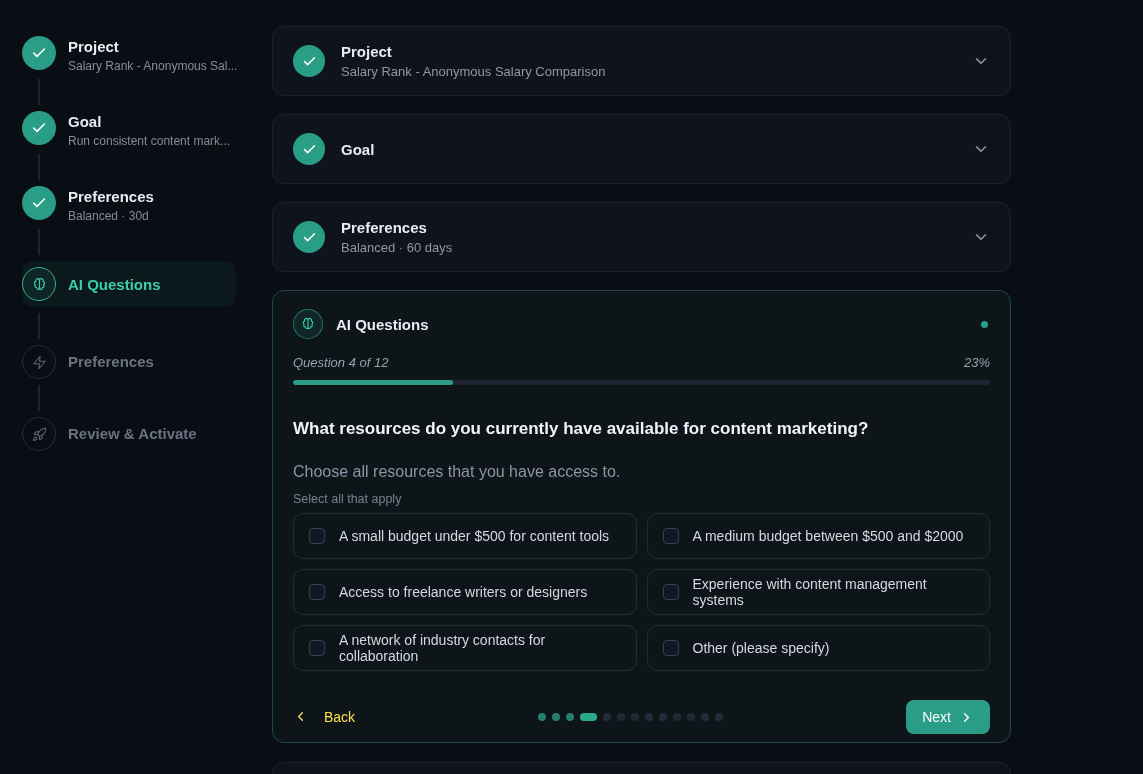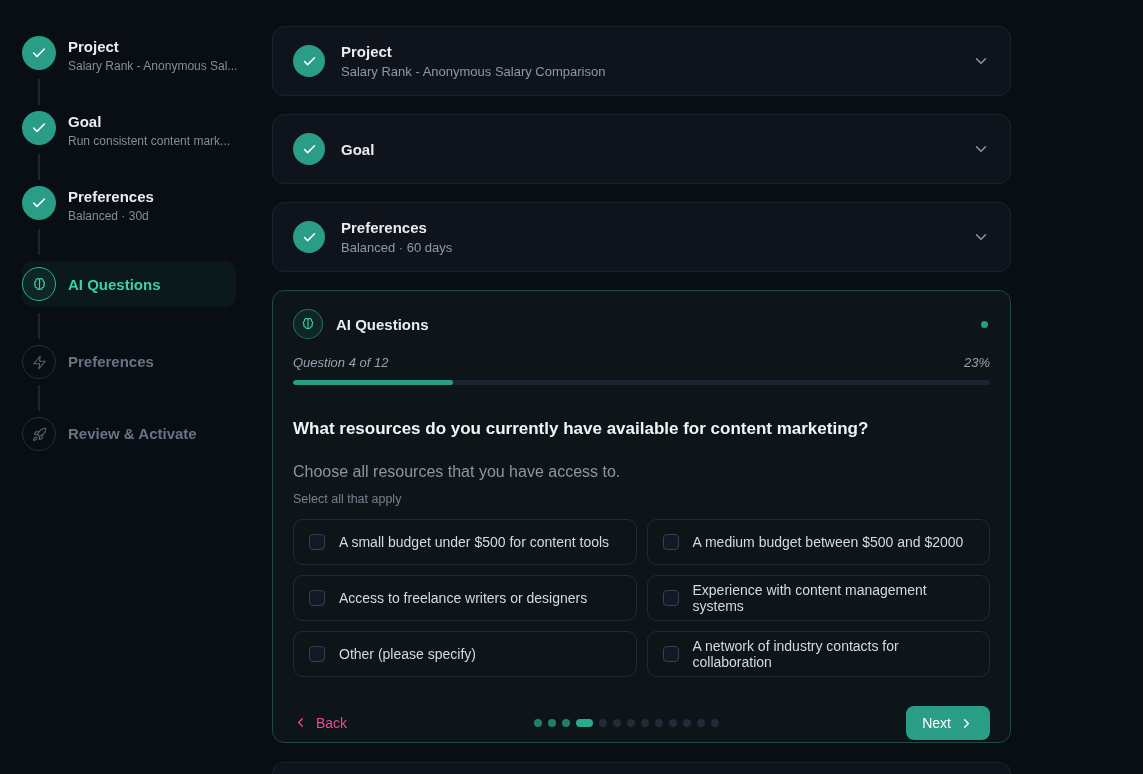--- a/index.html
+++ b/index.html
@@ -79,39 +79,39 @@
   .progress-track {
     margin-top:10px; height:5px; border-radius:3px; background:#1b2430; overflow:hidden;
   }
   .progress-fill { height:100%; border-radius:3px; background:#2a9d87; width:0; }
 
   .question-title { margin-top:34px; font-size:17px; font-weight:bold; color:#f0f3f7; }
   .question-desc { margin-top:24px; font-size:16px; color:#8d95a5; }
   .question-hint { margin-top:11px; font-size:12.5px; color:#78808f; }
 
   .options-grid {
-    margin-top:13px;
+    margin-top:7px;
     display:grid; grid-template-columns:1fr 1fr; gap:10px;
   }
   .option {
     display:flex; align-items:center; gap:14px; height:46px;
     border:1px solid #222b38; border-radius:10px; padding:0 15px;
     cursor:pointer; background:rgba(255,255,255,0.004);
   }
   .checkbox {
     width:16px; height:16px; border-radius:4px; flex:0 0 16px;
     border:1.5px solid #39414f; background:#121926;
   }
   .option-label { font-size:14px; color:#d4d9e2; }
 
   .footer-row {
     margin-top:29px; display:flex; align-items:center; justify-content:space-between;
   }
   .back-btn {
-    display:flex; align-items:flex-start; gap:8px; color:#ec4899;
+    display:flex; align-items:flex-start; gap:16px; color:#fde047;
     font-size:14px; background:none; border:none; cursor:pointer;
     font-family:"Liberation Sans", sans-serif;
   }
   .dots { display:flex; align-items:center; gap:6px; }
   .dot { width:8px; height:8px; border-radius:4px; background:#232b38; display:inline-block; }
   .dot.done { background:#257e6c; }
   .dot.current { width:17px; background:#2aa98c; }
   .next-btn {
     display:flex; align-items:center; gap:8px;
     background:#2a9d87; color:#ffffff; border:none; border-radius:8px;
@@ -295,25 +295,25 @@
         <label class="option">
           <span class="checkbox"></span>
           <span class="option-label">Access to freelance writers or designers</span>
         </label>
         <label class="option">
           <span class="checkbox"></span>
           <span class="option-label">Experience with content management systems</span>
         </label>
         <label class="option">
           <span class="checkbox"></span>
+          <span class="option-label">A network of industry contacts for collaboration</span>
+        </label>
+        <label class="option">
+          <span class="checkbox"></span>
           <span class="option-label">Other (please specify)</span>
-        </label>
-        <label class="option">
-          <span class="checkbox"></span>
-          <span class="option-label">A network of industry contacts for collaboration</span>
         </label>
       </div>
 
       <div class="footer-row">
         <button class="back-btn">
           <span>
             <svg width="15" height="15" viewBox="0 0 24 24" fill="none" stroke="currentColor" stroke-width="2" stroke-linecap="round" stroke-linejoin="round">
                 <polyline points="15 18 9 12 15 6"></polyline>
               </svg>
           </span>

